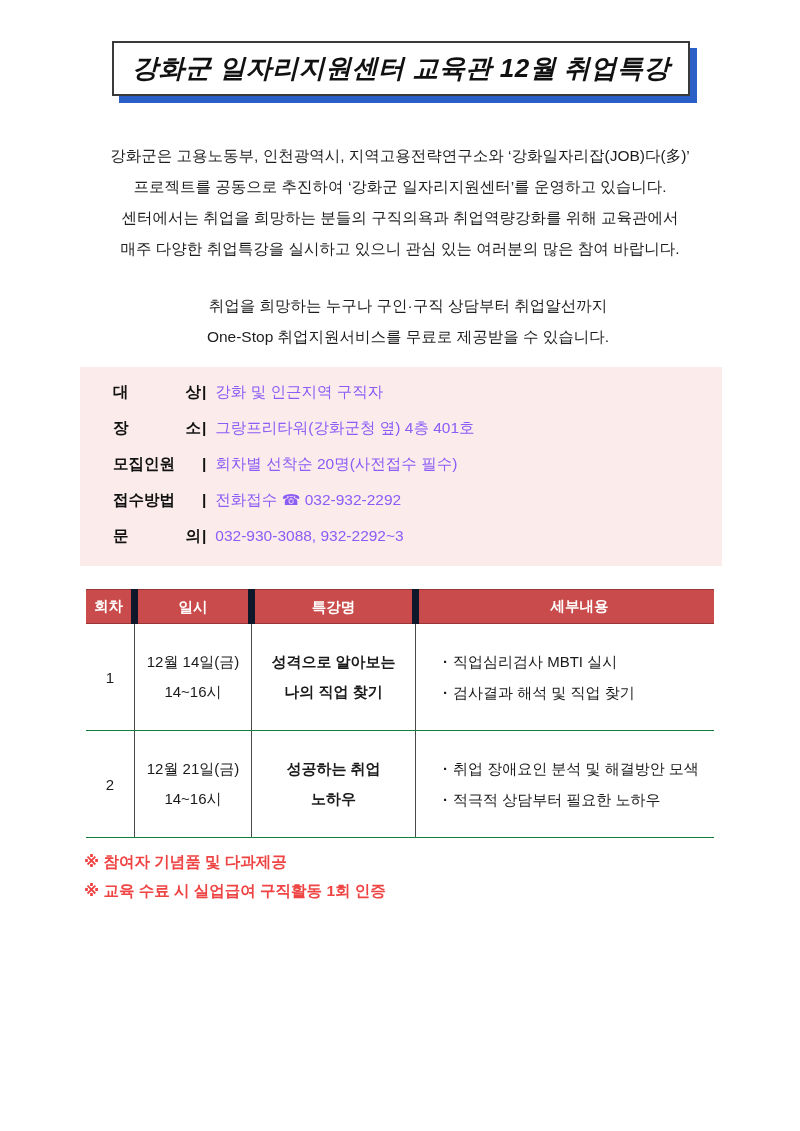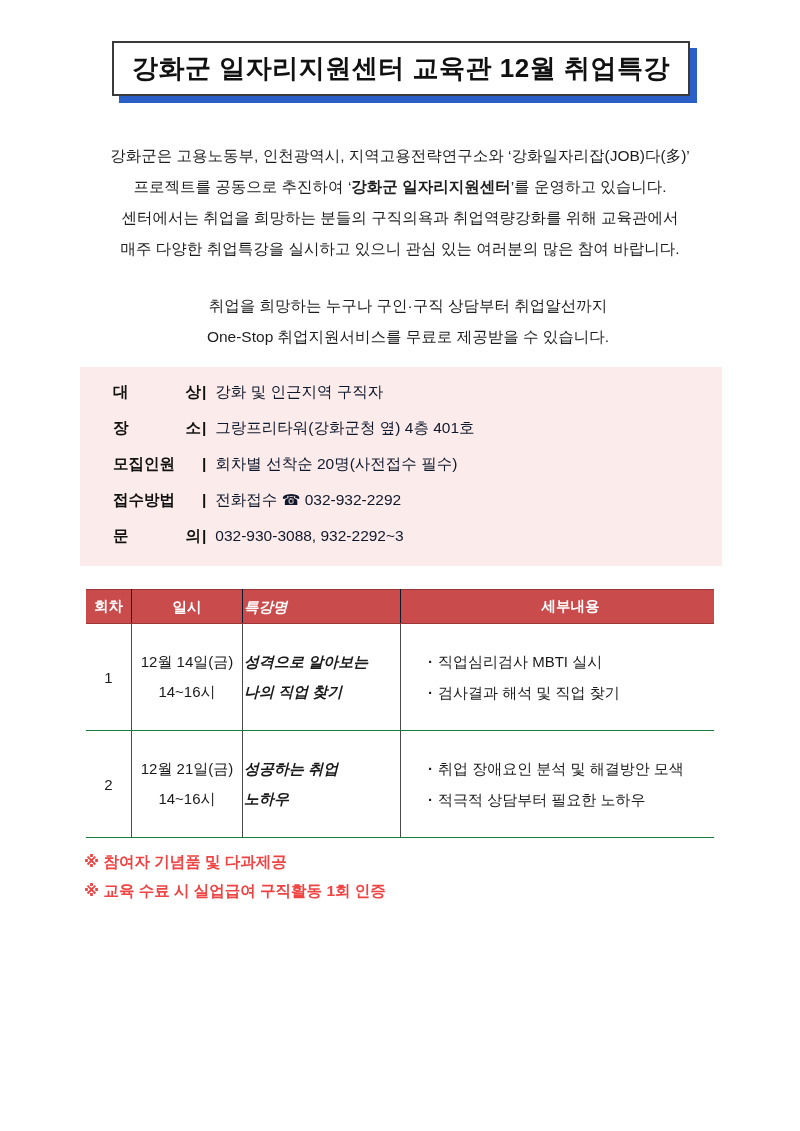--- a/index.html
+++ b/index.html
@@ -37,20 +37,21 @@
     left: 0;
     top: 0;
     width: 100%;
     height: 100%;
     background: #ffffff;
     border: 2px solid #3a3a3a;
     box-sizing: border-box;
     display: flex;
     align-items: center;
     justify-content: center;
+    font-style: italic;
   }
   .title-text {
     font-size: 26px;
     font-weight: bold;
     letter-spacing: 0.5px;
     color: #111111;
     white-space: nowrap;
   }
 
   
@@ -61,21 +62,21 @@
     text-align: center;
   }
   #intro-para { top: 140px; }
   #service-para { top: 290px; padding-left: 8px; }
   .para-line {
     font-size: 15.5px;
     line-height: 31px;
     color: #1d1d1d;
     white-space: nowrap;
   }
-  .para-line b { font-weight: bold; }
+  .para-line b { font-weight: normal; }
 
   
   .info-box {
     position: absolute;
     left: 80px;
     top: 367px;
     width: 642px;
     height: 199px;
     background: #fbeceb;
   }
@@ -100,57 +101,57 @@
     letter-spacing: 0;
   }
   .info-sep {
     font-weight: bold;
     font-size: 15.5px;
     margin: 0 9px 0 1px;
     color: #111111;
   }
   .info-value {
     font-size: 15.5px;
-    color: #0f172a;
+    color: #8b5cf6;
     white-space: nowrap;
   }
   .phone-icon { font-size: 15px; }
 
   
   .schedule {
     position: absolute;
     left: 86px;
     top: 589px;
     width: 628px;
     border-collapse: collapse;
     table-layout: fixed;
   }
   .schedule th {
     background: #c94b4b;
     color: #ffffff;
     font-size: 14.5px;
     font-weight: bold;
     height: 30px;
-    border-right: 1px solid #0f172a;
+    border-right: 7px solid #0f172a;
     border-top: 1px solid #9c3636;
     border-bottom: 1px solid #9c3636;
   }
   .schedule th:last-child { border-right: none; }
   .schedule td {
     border-bottom: 1px solid #15803d;
     border-right: 1px solid #4a4a4a;
     height: 104px;
     vertical-align: middle;
     font-size: 15px;
   }
   .schedule td:last-child { border-right: none; }
   .schedule tr td:first-child { border-left: none; }
   .col-no   { width: 43px;  text-align: center; }
   .col-date { width: 108px; text-align: center; line-height: 30px; }
-  .col-name { width: 155px; text-align: left; font-weight: bold; line-height: 30px; font-style: italic; }
+  .col-name { width: 155px; text-align: center; font-weight: bold; line-height: 30px; }
   .col-desc { padding-left: 27px; line-height: 31px; }
   .desc-item { white-space: nowrap; }
   .desc-item::before {
     content: "\00B7";
     margin-right: 5px;
     font-weight: bold;
   }
 
   
   .notes {

